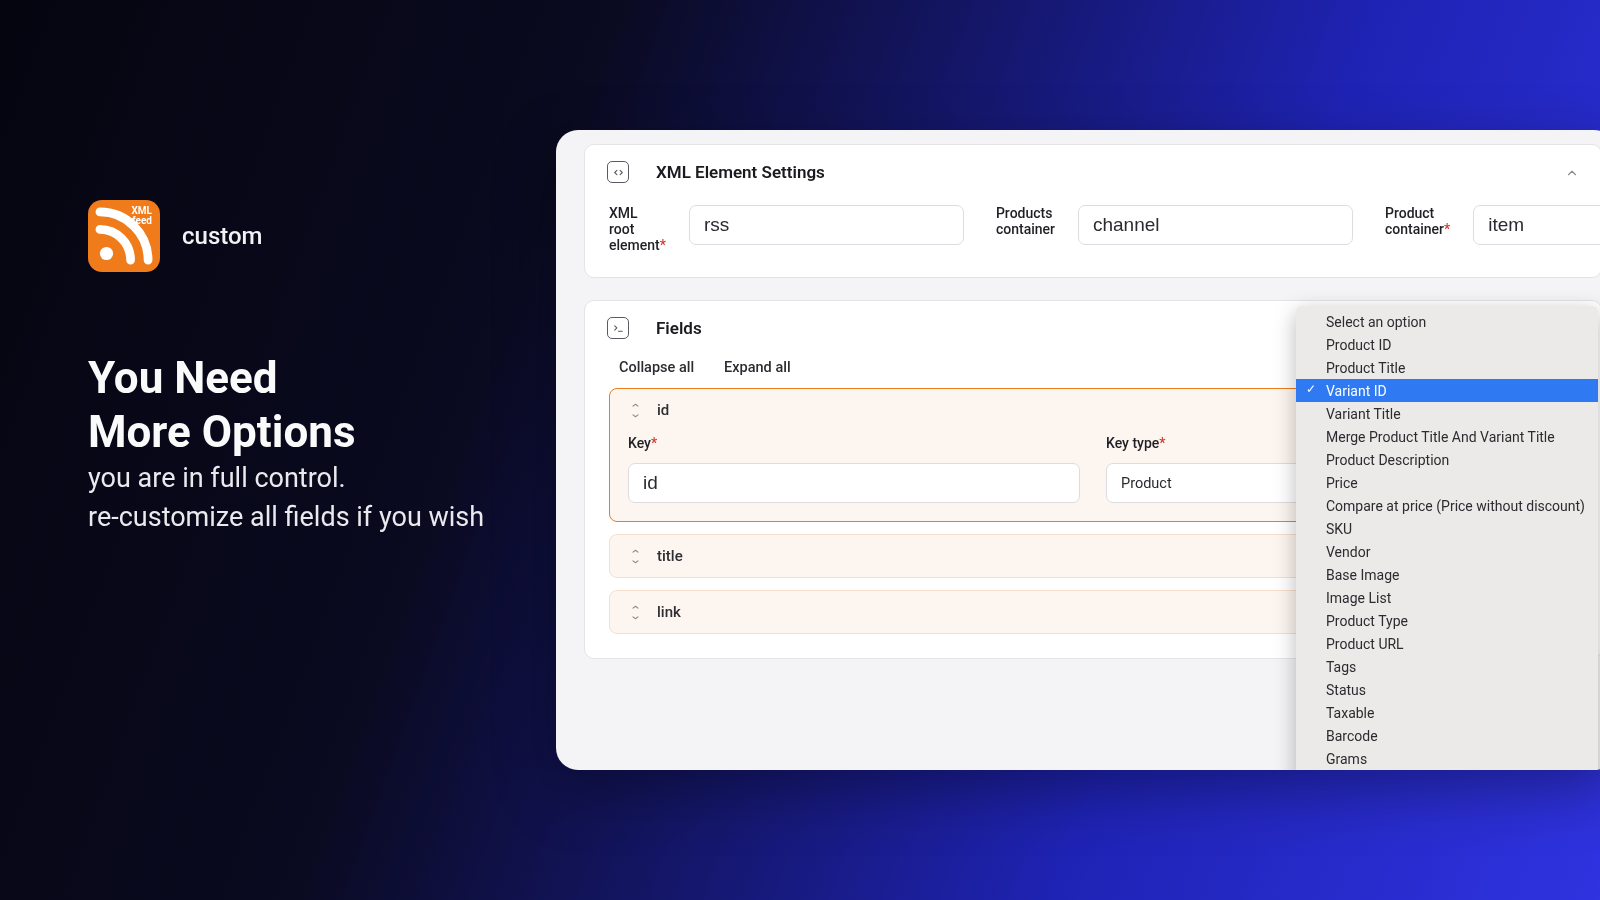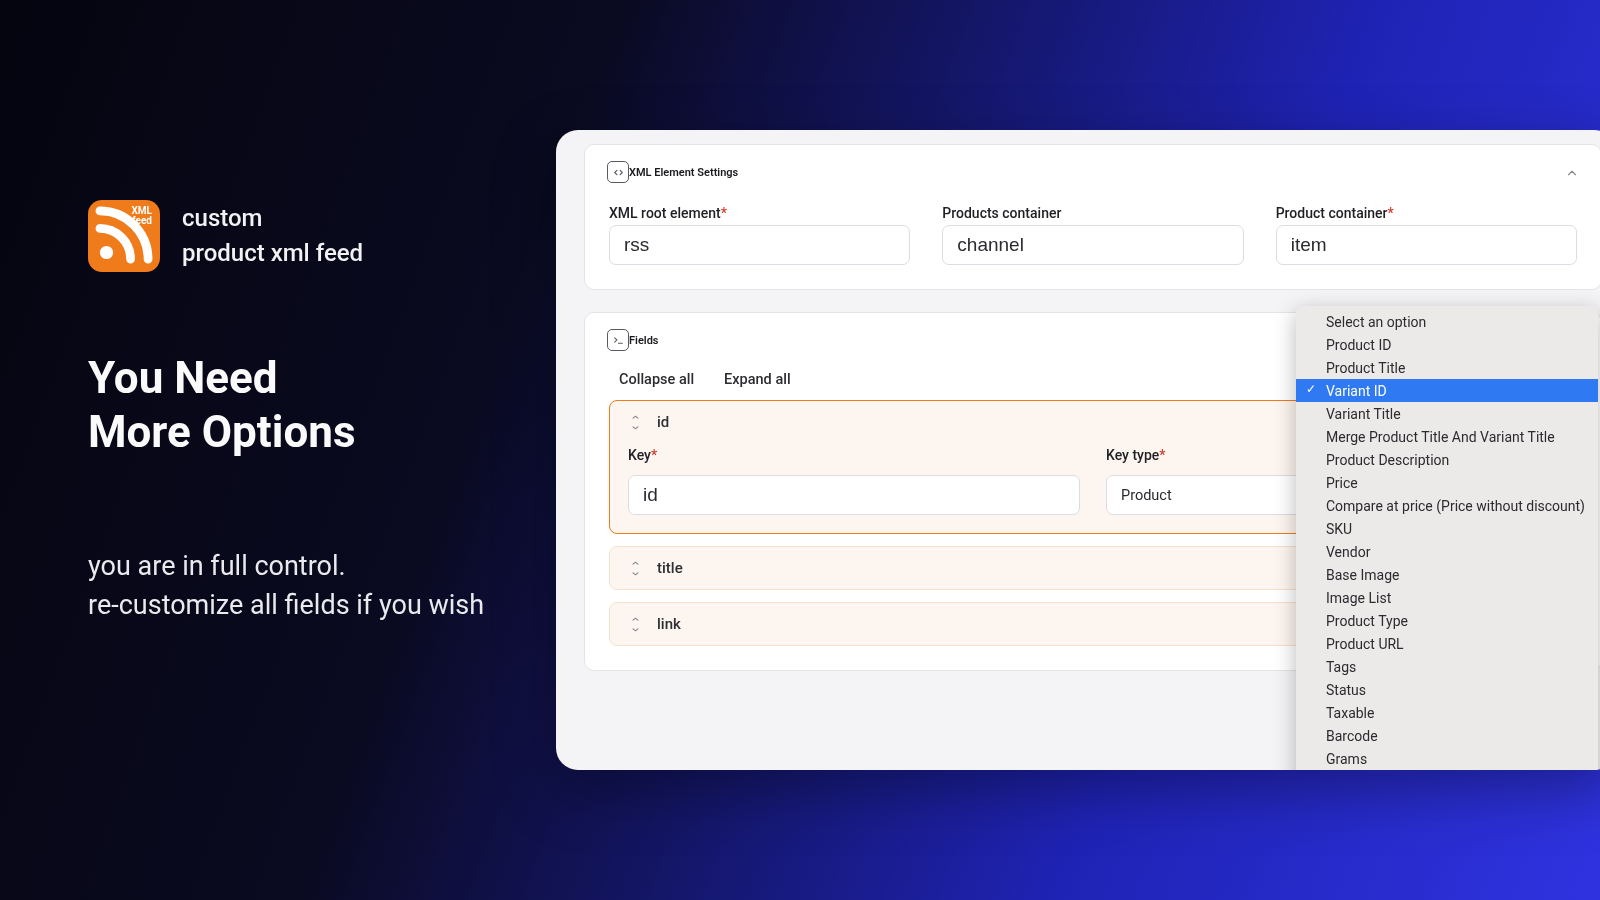--- a/index.html
+++ b/index.html
@@ -23,21 +23,21 @@
   .brand {
     display: flex;
     align-items: center;
     gap: 22px;
   }
   .brand-icon {
     width: 72px; height: 72px;
     border-radius: 14px;
     background: #f07b1a;
     position: relative;
-    display:flex; justify-content:center;
+    display:flex; align-items:center; justify-content:center;
     overflow:hidden;
   }
   .brand-icon svg { width:70px; height:70px; }
   .brand-badge {
     position:absolute; top:6px; right:8px;
     font-size:10px; font-weight:700; color:#fff;
     line-height:10px; text-align:right;
   }
   .brand-text {
     font-size: 24px;
@@ -46,21 +46,20 @@
     color: #f2f2f4;
   }
   .headline {
     margin-top: 80px;
     font-size: 44px;
     font-weight: 700;
     line-height: 1.22;
     color: #fafafa;
   }
   .subhead {
-    margin-top: 88px;
     font-size: 27px;
     font-weight: 400;
     line-height: 1.42;
     color: #e9e9ee;
     max-width: 400px;
   }
 
   
   .panel-wrap {
     position: absolute;
@@ -79,34 +78,34 @@
     background: #fff;
     border: 1px solid #e4e4e7;
     border-radius: 10px;
     margin: 0 14px 22px 14px;
   }
   .card-header {
     display:flex; align-items:center; justify-content:space-between;
     padding: 16px 22px;
   }
   .card-header-left {
-    display:flex; align-items:center; gap:0;
-    font-size: 11px; font-weight:600; color:#1a1a1f;
+    display:flex; align-items:center; gap:27px;
+    font-size: 17px; font-weight:600; color:#1a1a1f;
   }
   .hdr-icon {
     width:22px; height:22px; border:1.5px solid #5a5a62; border-radius:5px;
     display:flex; align-items:center; justify-content:center;
   }
   .chev-up {
     width:14px; height:14px; color:#8a8a92;
   }
   .card-body { padding: 6px 24px 24px 24px; }
 
   .row3 { display:flex; gap: 32px; }
-  .fld { flex:1; display:flex; flex-direction:column; gap:4px;text-decoration:underline; }
+  .fld { flex:1; display:flex; gap:23px;text-decoration:underline; }
   .lbl { font-size:14px; font-weight:500; color:#1f1f25; }
   .req { color:#d23c2c; }
   .input {
     height:40px; border:1px solid #dcdce2; border-radius:7px;
     padding: 0 14px; font-size:19px; color:#2a2a30; background:#fff;
   }
   .select {
     height:40px; border:1px solid #dcdce2; border-radius:7px;
     padding: 0 14px; font-size:14.5px; color:#2a2a30; background:#fff;
     display:flex; align-items:center; justify-content:space-between;
@@ -176,21 +175,20 @@
         <path d="M10 26 a28 28 0 0 1 28 28" stroke="#fff" stroke-width="8" fill="none" stroke-linecap="round"></path>
         <path d="M10 10 a44 44 0 0 1 44 44" stroke="#fff" stroke-width="8" fill="none" stroke-linecap="round"></path>
       </svg>
       <div class="brand-badge">
         <div>XML</div>
         <div>feed</div>
       </div>
     </div>
     <div class="brand-text">
       <div>custom</div>
-      <div>product xml feed</div>
     </div>
   </div>
 
   <div class="headline">
     <div>You Need</div>
     <div>More Options</div>
   </div>
 
   <div class="subhead">
     <div>you are in full control.</div>

